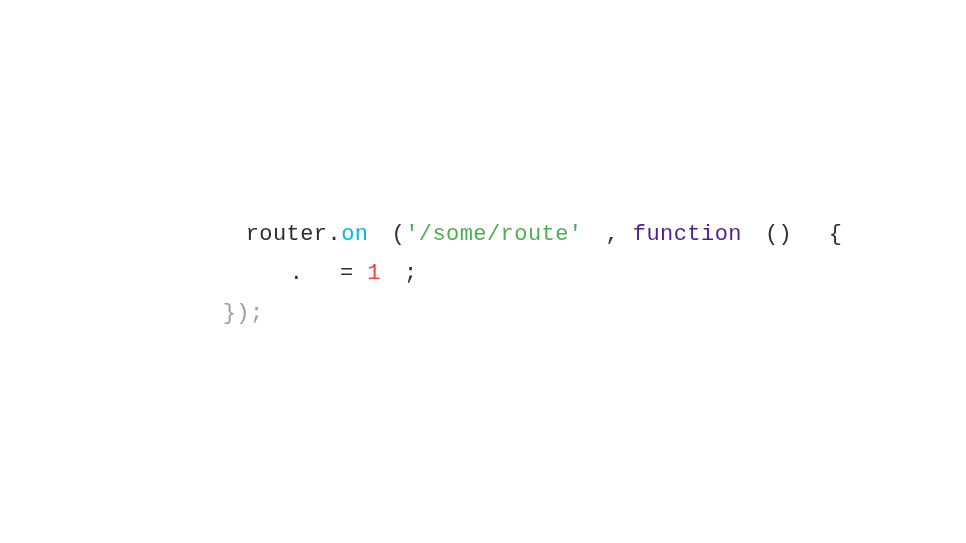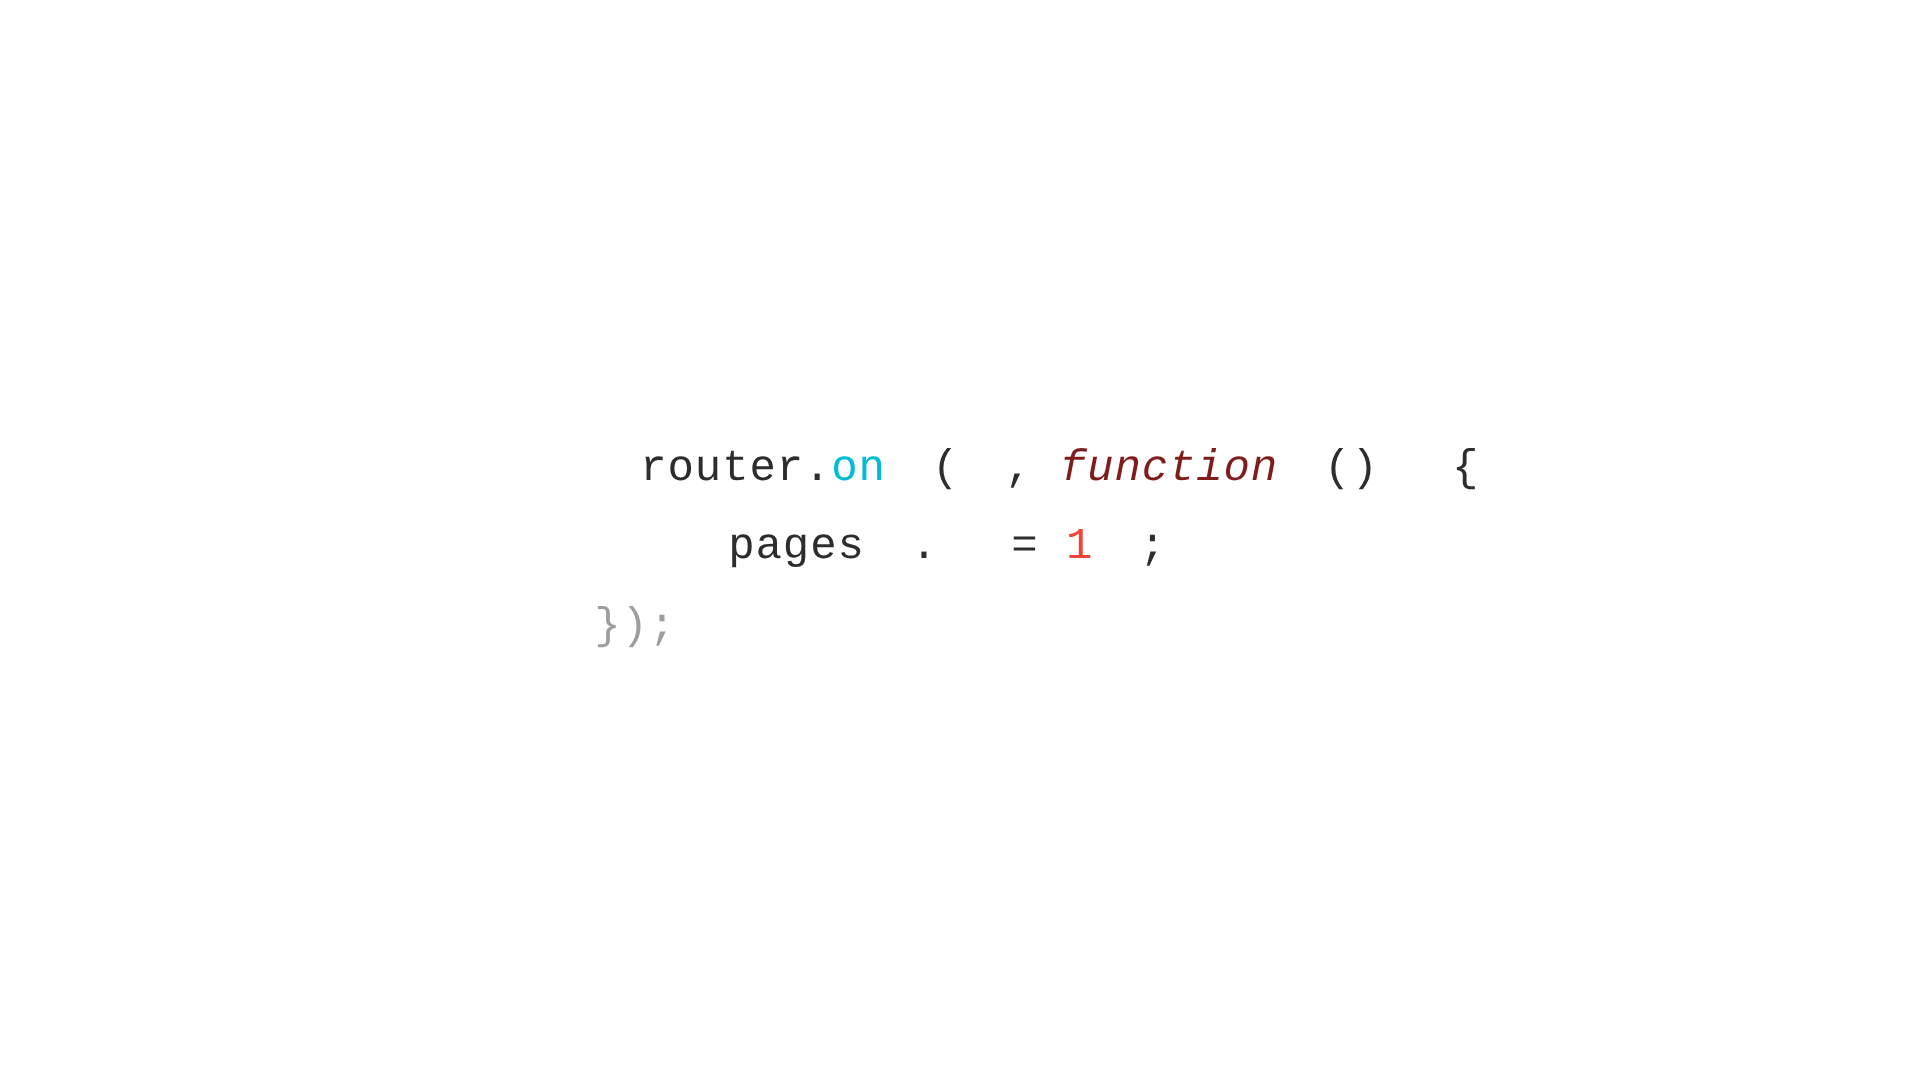--- a/index.html
+++ b/index.html
@@ -48,42 +48,41 @@
     .color-method {
       color: #00bcd4;
       text-align: right;
     }
 
     .color-string {
       color: #4caf50;
     }
 
     .color-keyword {
-      color: #7f1d1d;
-      font-style: italic;
+      color: #4c1d95;
     }
 
     .color-number {
       color: #f44336;
     }
 
     .color-punct {
       color: #2d2d2d;
     }
 
     .color-close {
       color: #9e9e9e;
     }
   </style>
 </head>
 <body>
 
 <div class="code-block">
   <div class="line">
-    <span class="color-default">router</span><span class="color-punct">.</span><span class="color-method">on</span><span class="color-default">(</span><span class="color-default">, </span><span class="color-keyword">function</span><span class="color-default">()</span><span class="color-default"> {</span>
+    <span class="color-default">router</span><span class="color-punct">.</span><span class="color-method">on</span><span class="color-default">(</span><span class="color-string">'/some/route'</span><span class="color-default">, </span><span class="color-keyword">function</span><span class="color-default">()</span><span class="color-default"> {</span>
   </div>
   <div class="line">
-    <span class="indent"></span><span class="color-default">pages</span><span class="color-default">.</span><span class="color-default"> = </span><span class="color-number">1</span><span class="color-default">;</span>
+    <span class="indent"></span><span class="color-default">.</span><span class="color-default"> = </span><span class="color-number">1</span><span class="color-default">;</span>
   </div>
   <div class="line">
     <span class="color-close">});</span>
   </div>
 </div>
 
 </body></html>

